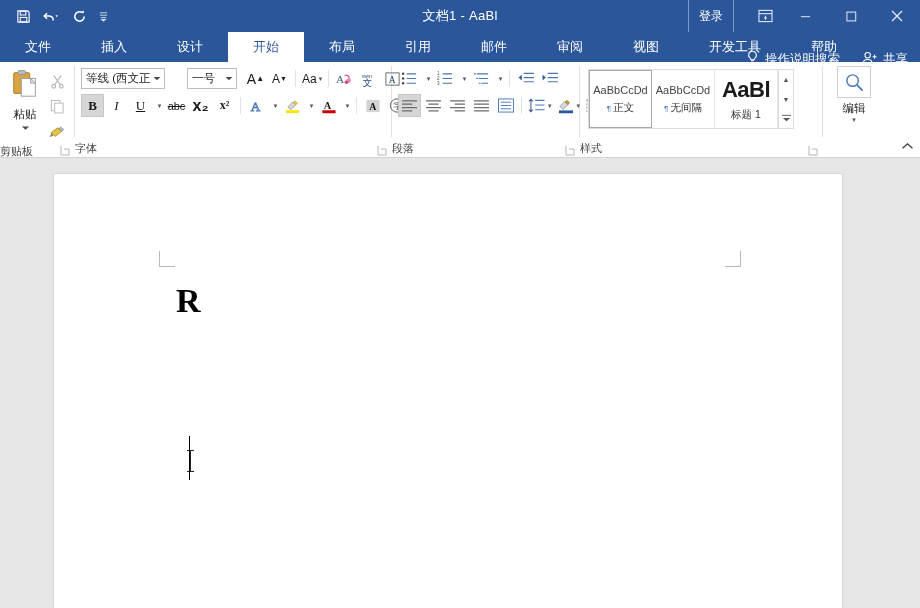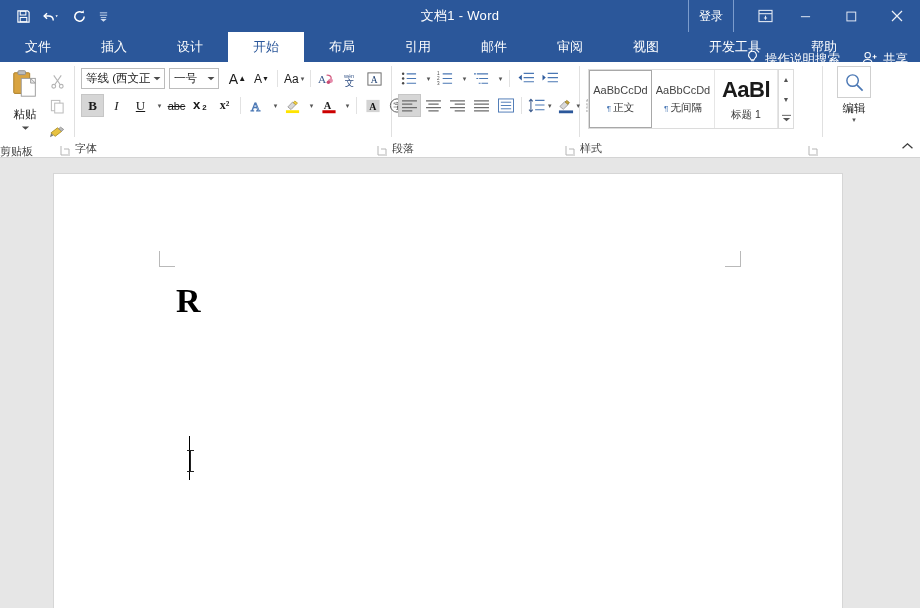--- a/index.html
+++ b/index.html
@@ -98,21 +98,21 @@
   .row{ display:flex; align-items:center; gap:1px; }
   .row + .row{ margin-top:4px; }
   .combo{
     height:21px; border:1px solid #bcbcbc; background:#fff;
     display:flex; align-items:center; font-size:11.5px; color:#222;
     padding:0 1px 0 4px; overflow:hidden; white-space:nowrap;
   }
   .combo .val{ flex:1; overflow:hidden; text-overflow:clip; }
   .combo .arrow{ width:13px; display:flex; align-items:center; justify-content:center; color:#444; }
   .cb-font{ width:84px; }
-  .cb-size{ width:50px; margin-left:3px; }
+  .cb-size{ width:50px; margin-left:21px; }
   .ibtn{
     height:23px; min-width:23px; display:flex; align-items:center; justify-content:center;
     font-size:12.5px; color:#1a1a1a; padding:0 2px;
   }
   .ibtn.active{ background:#d6d6d6; border:1px solid #c6c6c6; }
   .ibtn .car{ font-size:7px; margin-left:2px; color:#555; }
   .vsep{ width:1px; height:17px; background:#e2e2e2; margin:0 3px; }
 
   
   .para-body{ display:flex; flex-direction:column; padding:5px 5px 0 6px; }
@@ -209,21 +209,21 @@
             <path d="M12.4 1.2l.3 3.3-3.3-.4z" fill="#fff"></path>
           </svg>
       </div>
       <div class="qat-btn small" title="自定义快速访问工具栏">
         <svg width="11" height="13" viewBox="0 0 12 14">
             <path d="M2 3h8M2 5.6h8M3 8.2h6" stroke="#cfdcf0" stroke-width="1"></path>
             <path d="M2.6 9.8L6 12.6l3.4-2.8z" fill="#cfdcf0"></path>
           </svg>
       </div>
     </div>
-    <div class="title-text">文档1 - Word</div>
+    <div class="title-text">文档1 - AaBl</div>
     <div class="win-right">
       <div class="signin">登录</div>
       <div class="ribbon-display">
         <svg width="15" height="14" viewBox="0 0 16 15">
             <rect x="1" y="1.5" width="14" height="12" fill="none" stroke="#dfe6f2" stroke-width="1.2"></rect>
             <path d="M1 5h14" stroke="#dfe6f2" stroke-width="1.2"></path>
             <path d="M8 7.3v4.2M6.3 9.6h3.4" stroke="#dfe6f2" stroke-width="1.1"></path>
           </svg>
       </div>
       <div class="wbtn">
@@ -396,21 +396,21 @@
           <div class="ibtn">
             <span style="text-decoration:underline;font-family:'Liberation Serif',serif;font-size:13px;">U</span>
           </div>
           <div class="ibtn" style="min-width:11px;padding:0;">
               <span class="car">▾</span>
             </div>
           <div class="ibtn">
             <span style="text-decoration:line-through;font-size:11px;">abc</span>
           </div>
           <div class="ibtn">
-            <span style="font-size:13px;font-family:Liberation Mono, monospace;font-weight:bold;">x₂</span>
+            <span style="font-size:16px;font-family:Liberation Sans, sans-serif;font-weight:bold;">x₂</span>
           </div>
           <div class="ibtn">
             <span style="font-size:12px;font-family:'Liberation Serif',serif;font-weight:bold;">x²</span>
           </div>
           <div class="vsep"></div>
           <div class="ibtn">
             <svg width="17" height="16" viewBox="0 0 18 17">
                 <text x="3" y="14" font-size="14" fill="none" stroke="#4a77b4" stroke-width=".9" font-family="Liberation Serif, serif">A</text>
               </svg>
           </div>

